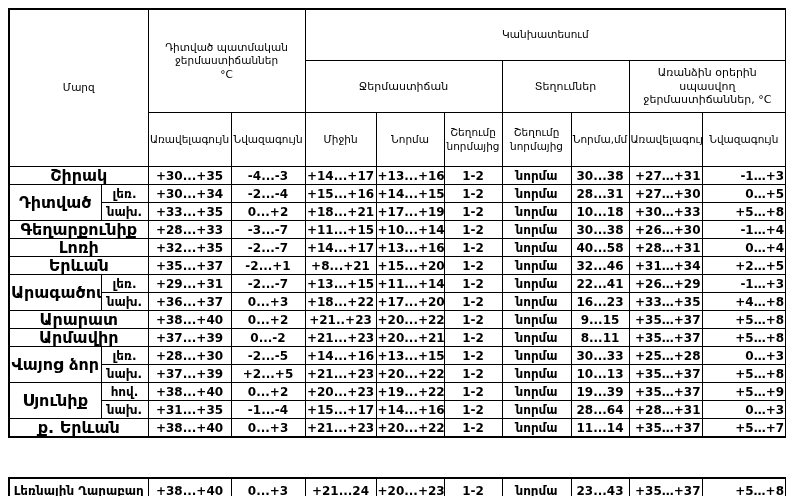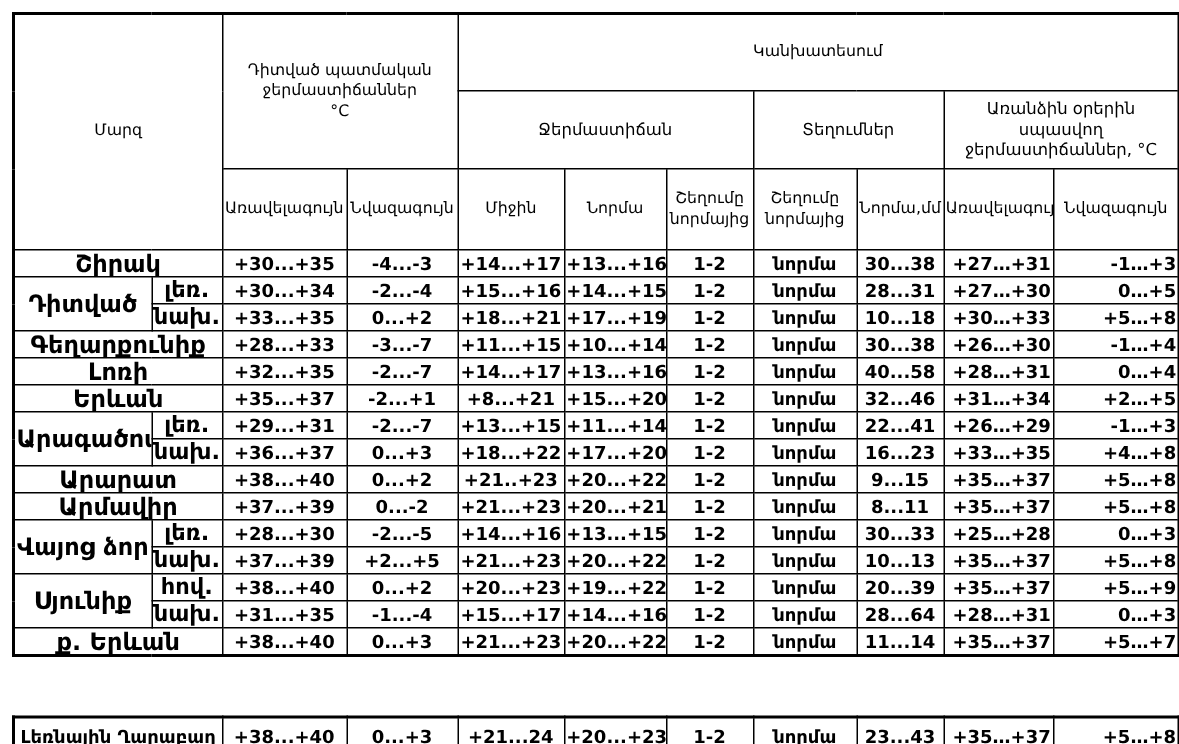--- a/index.html
+++ b/index.html
@@ -27,21 +27,21 @@
     color:#000;
     overflow:hidden;
   }
   thead th{font-size:10.5px;line-height:1.25;font-weight:normal;}
   thead tr.h1 th{height:50px;}
   thead tr.h2 th{height:51px;font-size:11px;}
   thead tr.h3 th{height:53px;}
   .prewrap{white-space:pre-line;}
   tbody td{font-size:12px;height:17px;line-height:1;}
   td.region{font-size:16px;}
-  td.zone{font-size:15px;}
+  td.zone{font-size:12px;}
   td.val{letter-spacing:0;}
   td.tight{font-size:12px;text-align:right;}
   .footer-table{margin-top:39px;}
   .footer-table td{height:24px;font-size:12px;}
 </style>
 </head>
 <body>
 
 <div class="page">
 
@@ -233,21 +233,21 @@
         </tr>
         <tr>
           <td class="region" rowspan="2">Սյունիք</td>
           <td class="zone">հով.</td>
           <td class="val">+38...+40</td>
           <td class="val">0...+2</td>
           <td class="val">+20...+23</td>
           <td class="val">+19...+22</td>
           <td class="val">1-2</td>
           <td class="val">նորմա</td>
-          <td class="val">20...39</td>
+          <td class="val">19...39</td>
           <td class="val tight">+35…+37</td>
           <td class="val tight">+5…+9</td>
         </tr>
         <tr>
           <td class="zone">նախ.</td>
           <td class="val">+31...+35</td>
           <td class="val">-1...-4</td>
           <td class="val">+15...+17</td>
           <td class="val">+14...+16</td>
           <td class="val">1-2</td>

